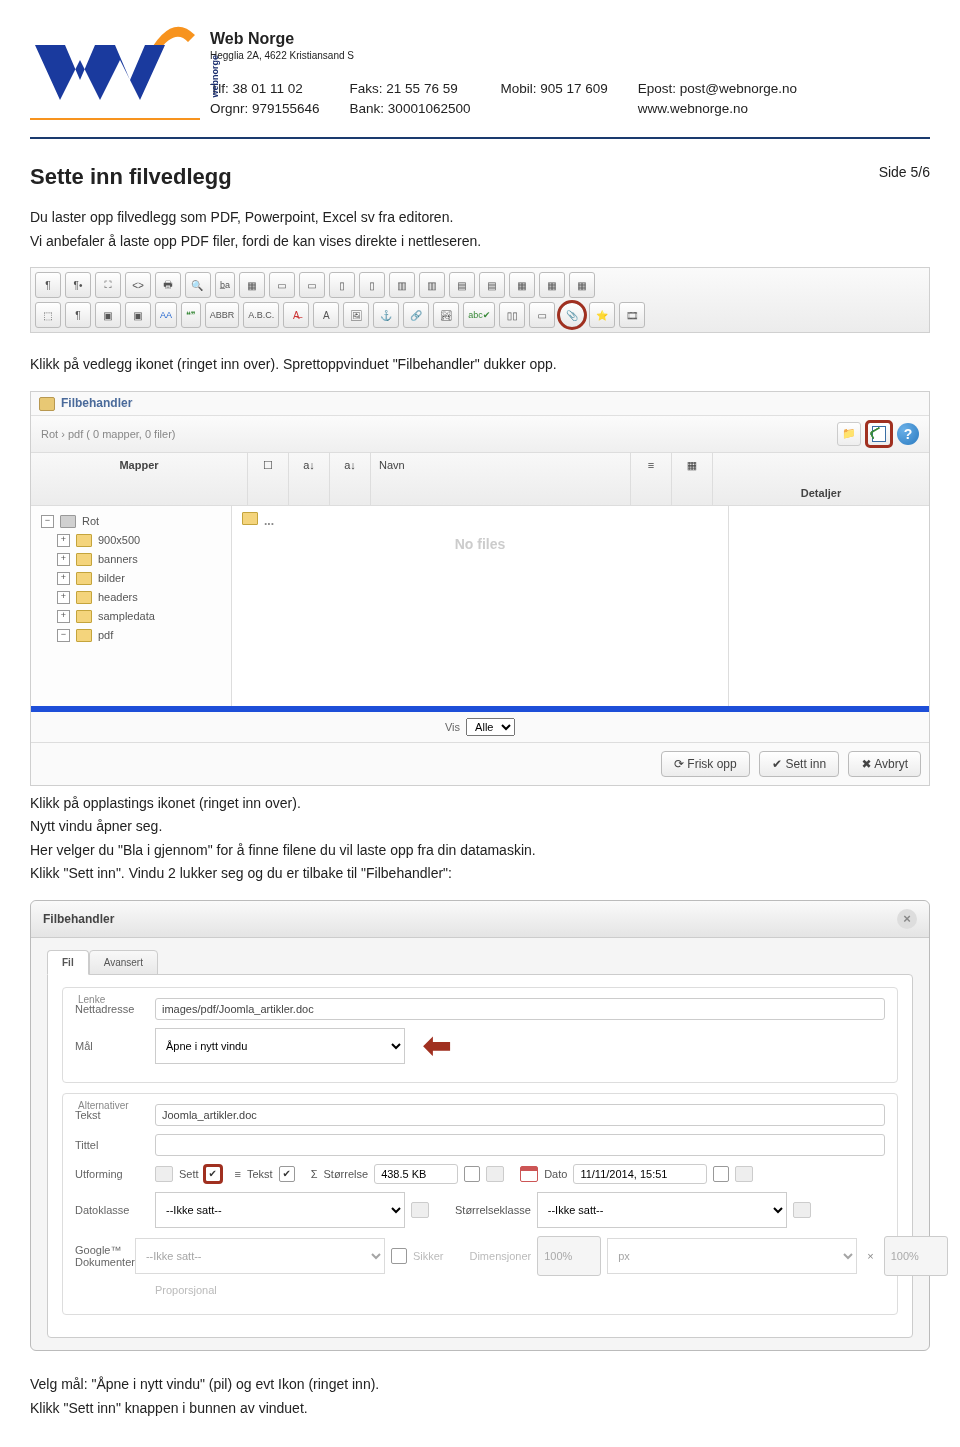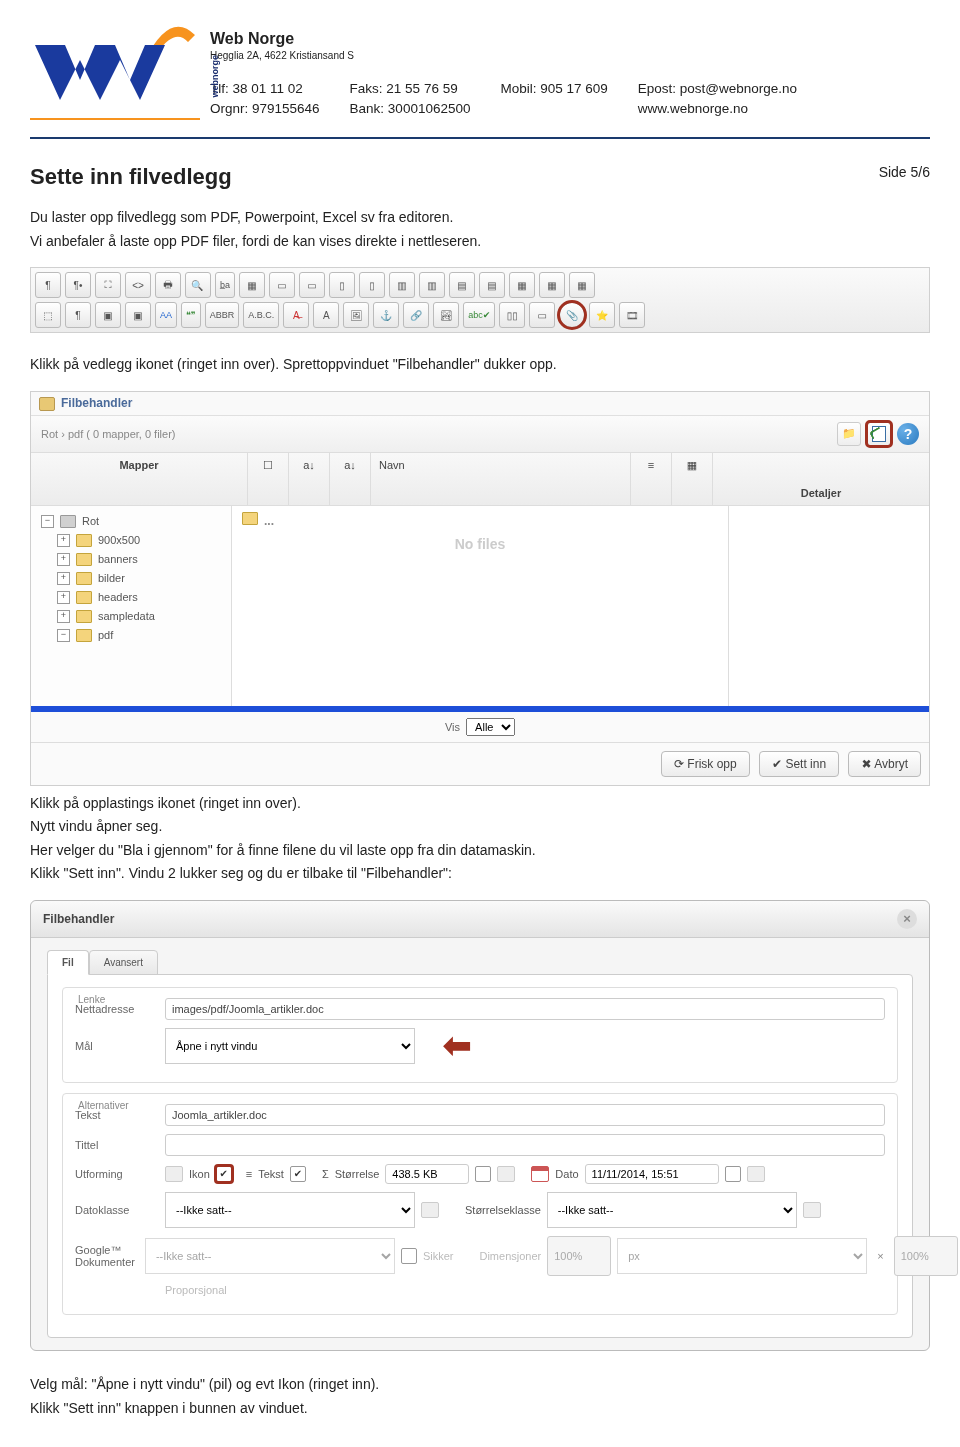--- a/index.html
+++ b/index.html
@@ -65,21 +65,21 @@
   .dlg-head{display:flex;justify-content:space-between;align-items:center;background:linear-gradient(#fafafa,#e4e4e4);padding:8px 12px;border-bottom:1px solid #ccc;border-radius:6px 6px 0 0;}
   .dlg-title{font-weight:bold;font-size:12px;color:#444;}
   .dlg-close{width:20px;height:20px;border-radius:50%;background:#ddd;color:#888;font-size:13px;display:flex;align-items:center;justify-content:center;font-weight:bold;}
   .dlg-body{padding:12px 16px;}
   .tabs{display:flex;margin-bottom:-1px;}
   .tab{padding:6px 14px;border:1px solid #ccc;background:linear-gradient(#f8f8f8,#e8e8e8);border-radius:4px 4px 0 0;margin-right:0;font-size:10px;color:#555;}
   .tab.active{background:#fff;border-bottom-color:#fff;font-weight:bold;}
   .tab-content{border:1px solid #ccc;background:#fff;border-radius:0 4px 4px 4px;padding:12px 14px;}
   .fieldset{border:1px solid #ddd;border-radius:4px;padding:10px 12px;margin-bottom:10px;position:relative;}
   .fieldset-label{position:absolute;top:-8px;left:10px;background:#fff;padding:0 5px;font-size:10px;color:#888;margin-top:14px;}
-  .form-row{display:flex;align-items:center;gap:10px;margin-bottom:8px;}
+  .form-row{display:flex;align-items:center;margin-bottom:8px;}
   .form-row label{width:80px;font-size:11px;color:#666;}
   .form-row input[type=text]{flex:1;border:1px solid #ccc;border-radius:3px;padding:4px 6px;font-size:11px;background:#fff;color:#444;}
   .form-row input[disabled]{background:#f5f5f5;color:#aaa;}
   .form-row select{border:1px solid #ccc;border-radius:0;padding:10px 6px;font-size:11px;background:#fff;min-width:250px;}
   .arrow{color:#a03020;font-size:34px;margin-left:18px;line-height:0.5;font-weight:bold;}
   .inline-group{display:flex;align-items:center;gap:6px;font-size:11px;}
   .chk{width:14px;height:14px;border:1px solid #999;background:#fff;display:inline-flex;align-items:center;justify-content:center;font-size:10px;color:#333;border-radius:2px;}
   .chk.checked::after{content:"✔";}
   .mini-icon{width:16px;height:14px;background:#eee;border:1px solid #ccc;border-radius:2px;display:inline-block;}
   .mini-cal{width:16px;height:14px;background:#fff;border:1px solid #c55;border-radius:2px;position:relative;}
@@ -306,21 +306,21 @@
             <input type="text" value="Joomla_artikler.doc" style="">
           </div>
           <div class="form-row">
             <label>Tittel</label>
             <input type="text" value="" style="">
           </div>
           <div class="form-row">
             <label>Utforming</label>
             <div class="inline-group">
               <span class="mini-icon"></span>
-              <span>Ikon</span>
+              <span>Sett</span>
               <span class="chk checked circled"></span>
               <span style="margin-left:8px">≡</span>
               <span>Tekst</span>
               <span class="chk checked"></span>
               <span style="margin-left:10px">Σ</span>
               <span>Størrelse</span>
               <input class="small-input" value="438.5 KB" style="">
               <span class="chk"></span>
               <span class="mini-icon"></span>
               <span class="mini-cal" style="margin-left:10px"></span>

